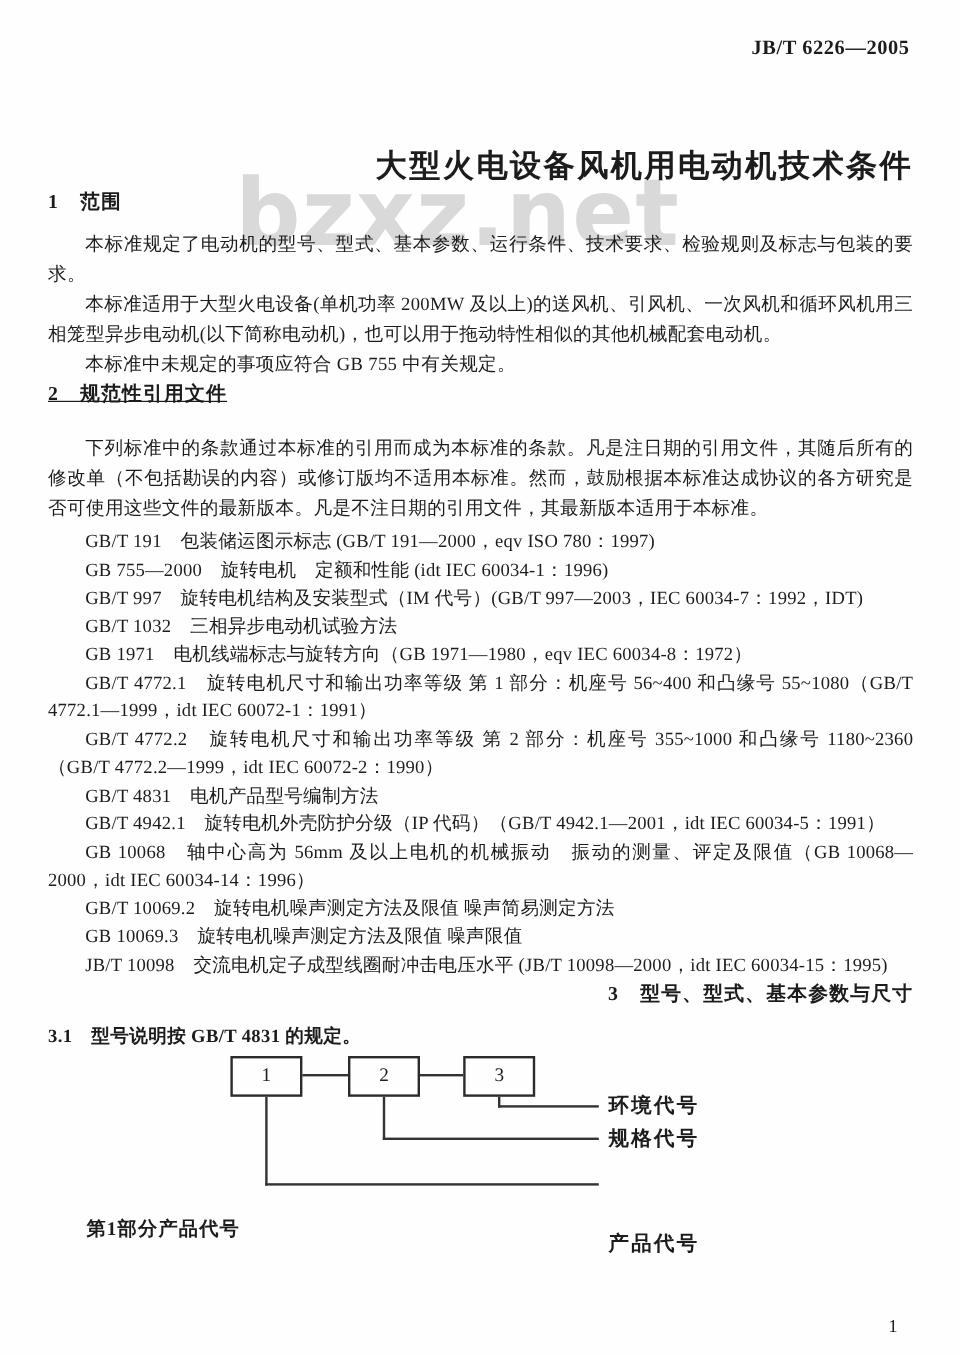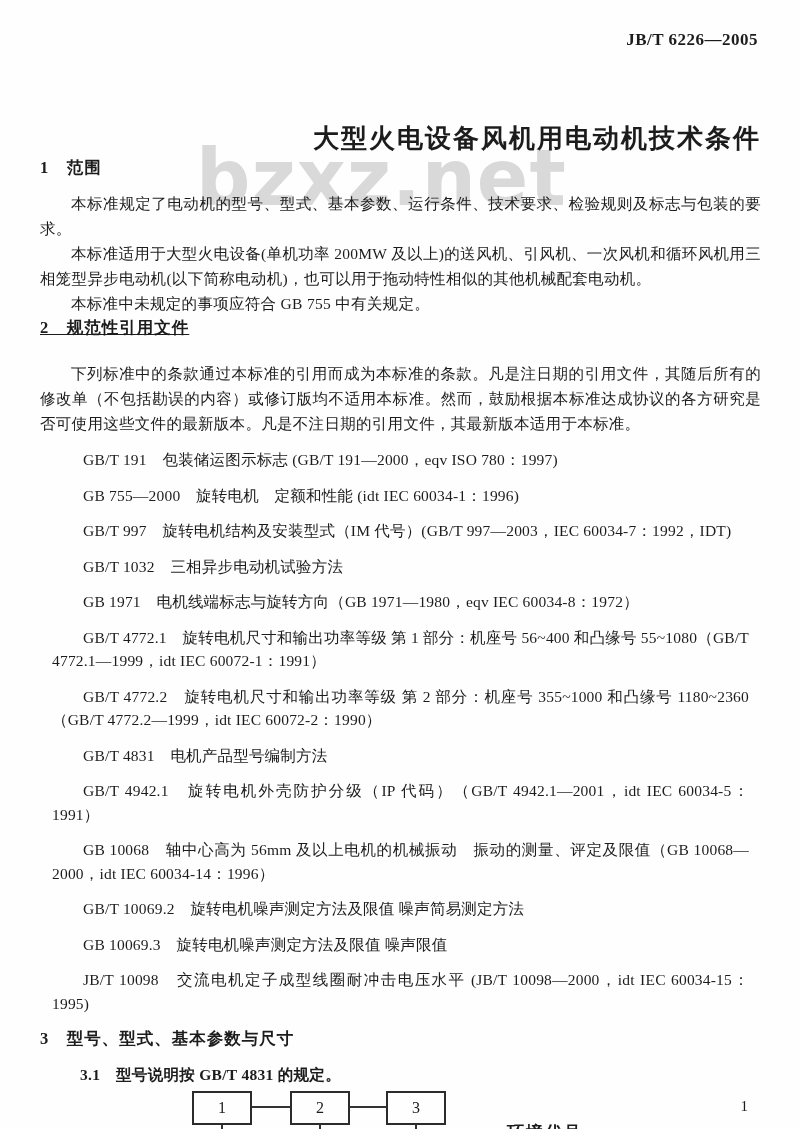--- a/index.html
+++ b/index.html
@@ -23,33 +23,33 @@
   .title {
     margin:122px 0 0 0; text-align:right;
     font-size:26px; font-weight:bold; letter-spacing:2px; line-height:34px;
   }
   h2.sec {
     font-size:16.5px; font-weight:bold; margin:0; line-height:23px;
     letter-spacing:1px;
   }
   .sec1 { margin-top:47px; }
   .sec2 { margin-top:9px;text-decoration:underline; }
-  .sec3 { margin-top:8px; }
+  .sec3 { margin-top:8px;text-align:right; }
   .para {
     font-size:15.5px; line-height:25px; margin:0;
     text-indent:2em; text-align:justify; letter-spacing:0.3px;
   }
   .first-para { margin-top:12px; }
   .intro { margin-top:22px; }
   .ref-list { margin-top:4px; }
   .ref {
-    font-size:15.5px; line-height:23.5px; margin:12px;
+    font-size:15.5px; line-height:23.5px; margin:0;
     text-indent:2em; text-align:justify; letter-spacing:0.2px;
   }
-  .clause { margin-top:12px; font-weight:bold; text-indent:0;margin-left:40px; }
+  .clause { margin-top:12px; font-weight:bold; text-indent:0; }
   .diagram { position:relative; height:128px; margin-top:2px; }
   .dbox {
     position:absolute; width:56px; height:30px;
     border:2px solid #2b2b2b; background:#fefefe;
     text-align:center; line-height:30px; font-size:16px; color:#1c1c1c;
   }
   .b1 { left:152px; top:2px; }
   .b2 { left:250px; top:2px; }
   .b3 { left:346px; top:2px; }
   .dline { position:absolute; background:#333333; }

